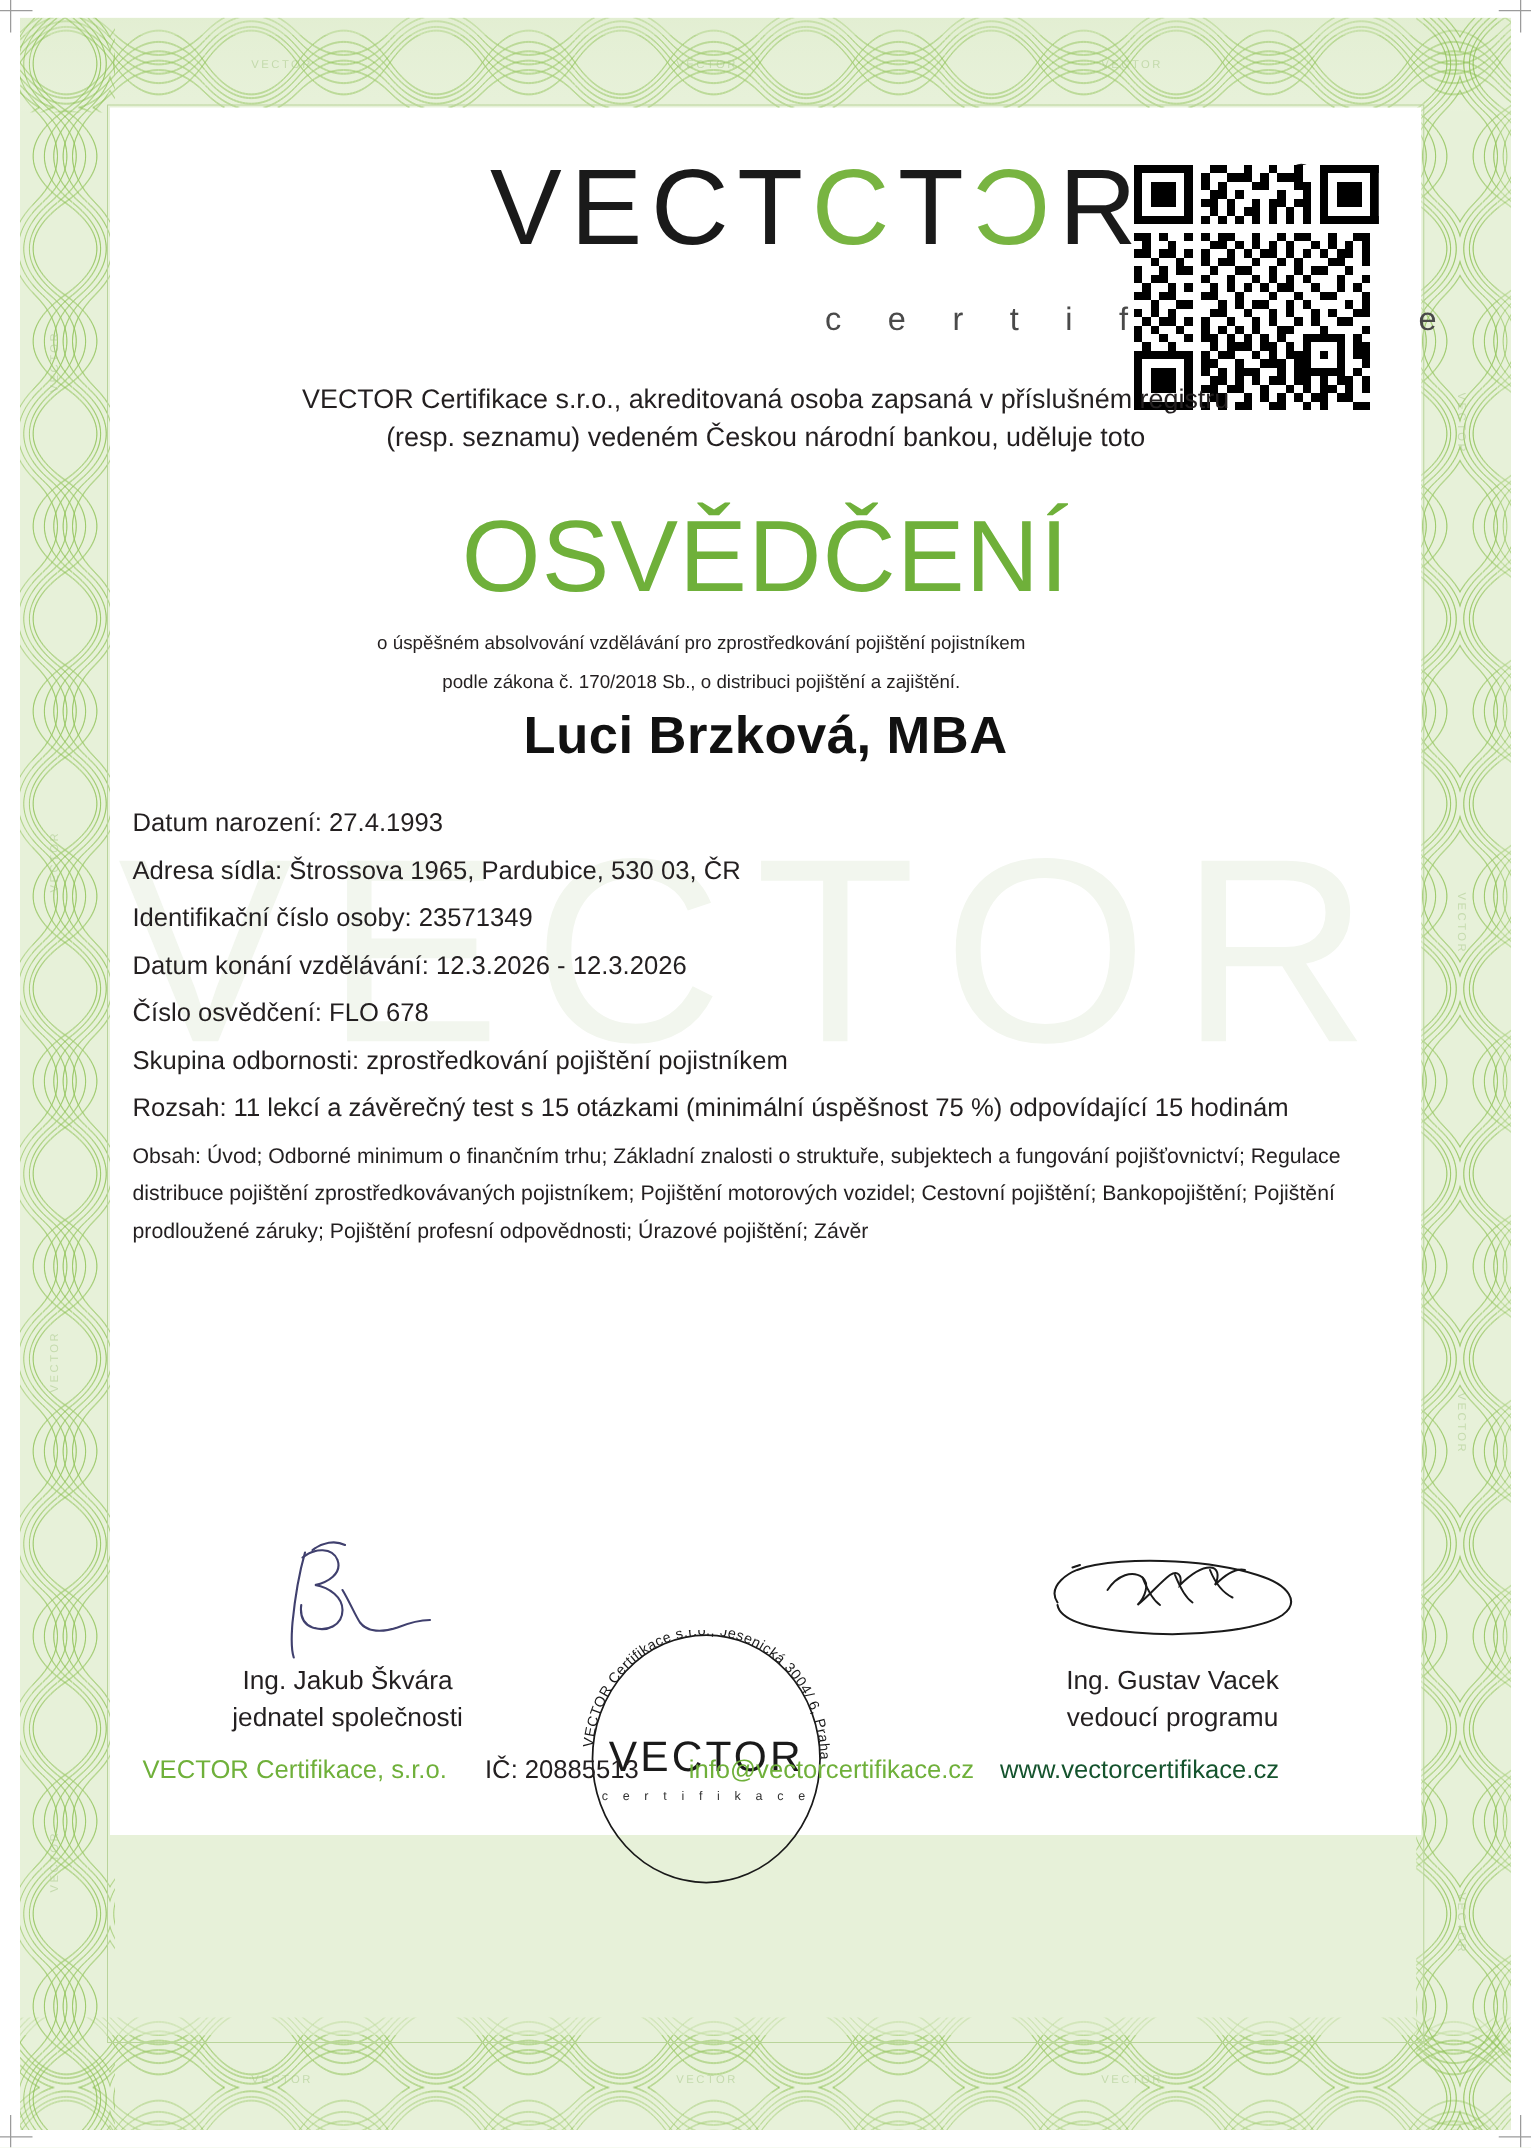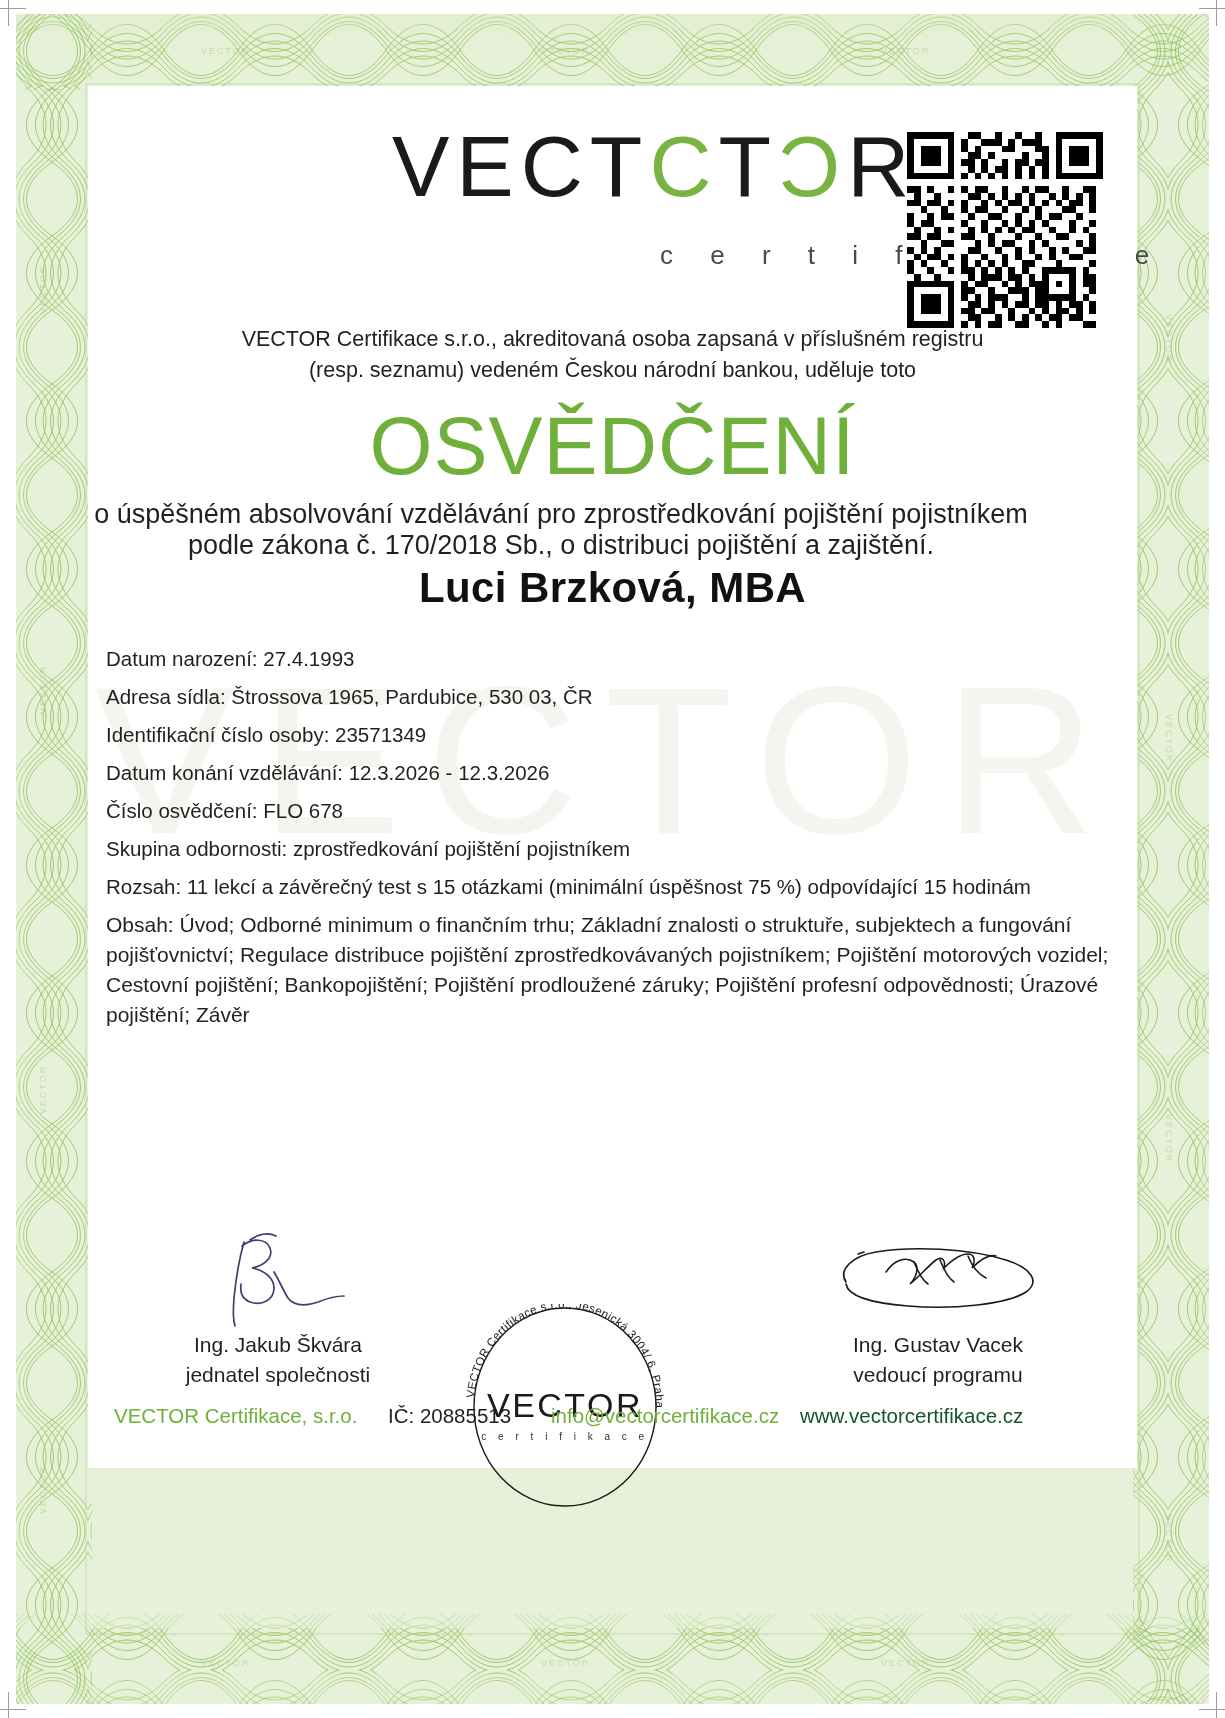--- a/index.html
+++ b/index.html
@@ -121,21 +121,21 @@
     width: 196px;
     height: 196px;
     background: #ffffff;
   }
   .qr svg { display: block; }
 
   
   .intro {
     position: absolute;
     left: 0;
-    top: 238px;
+    top: 218px;
     width: 1049px;
     text-align: center;
     font-size: 21.5px;
     line-height: 31px;
     color: #231f20;
     z-index: 10;
   }
 
   
   .title {
@@ -152,21 +152,21 @@
     z-index: 10;
   }
 
   
   .subtitle {
     position: absolute;
     left: 0;
     top: 413px;
     width: 946px;
     text-align: center;
-    font-size: 27px;
+    font-size: 15px;
     line-height: 31px;
     color: #231f20;
     z-index: 10;
   }
 
   
   .recipient {
     position: absolute;
     left: 0;
     top: 478px;
@@ -187,21 +187,21 @@
     width: 1014px;
     z-index: 10;
   }
   .detail-line {
     font-size: 20.5px;
     line-height: 34px;
     color: #231f20;
     margin-bottom: 4px;
   }
   .detail-block {
-    font-size: 21px;
+    font-size: 17px;
     line-height: 30px;
     color: #231f20;
     margin-top: 6px;
     text-align: left;
   }
 
   
   .sig-row {
     position: absolute;
     left: 0;

